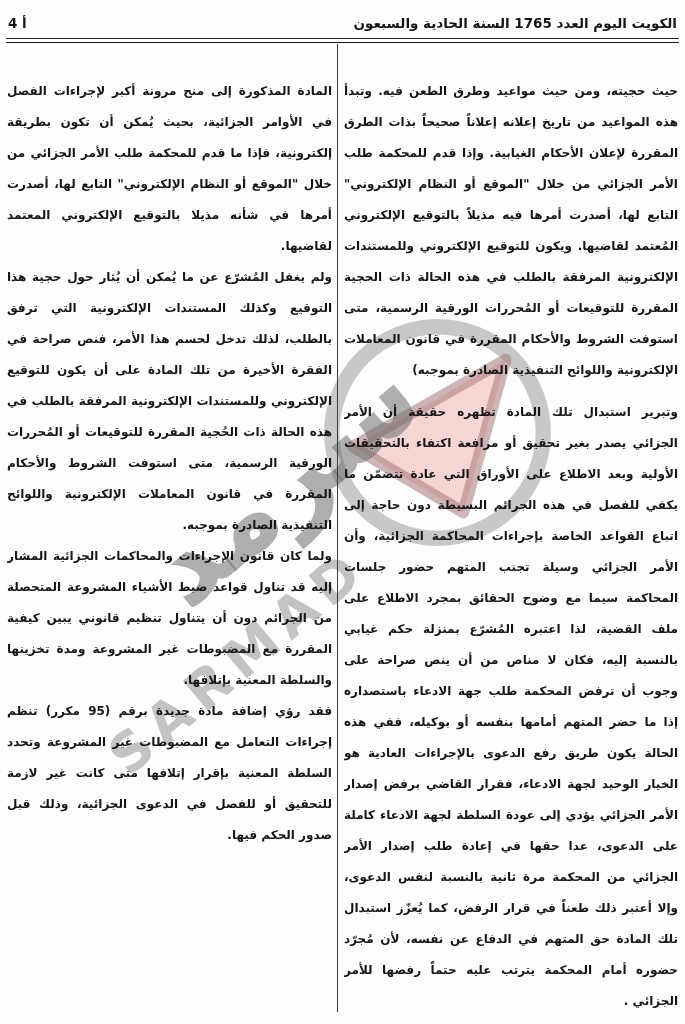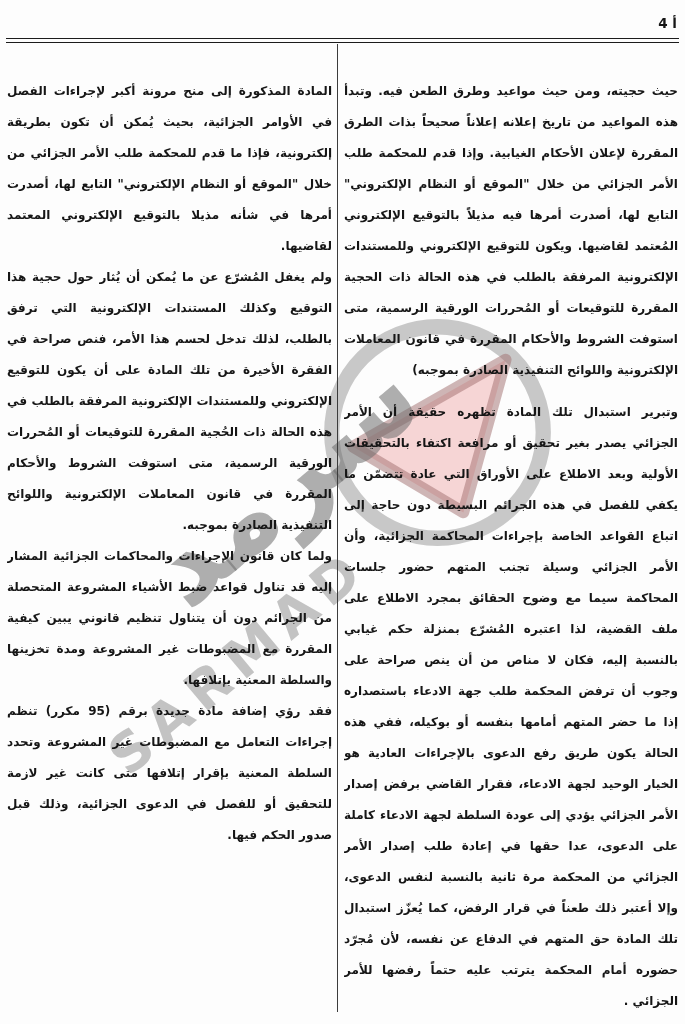--- a/index.html
+++ b/index.html
@@ -56,20 +56,21 @@
     font-size:54px;font-weight:bold;letter-spacing:9px;
     color:rgba(125,125,125,0.45);white-space:nowrap;line-height:1;
   }
 </style>
 </head>
 <body>
 
 <div class="page">
 
   <div class="hdr">
+    <span>الكويت اليوم العدد 1765 السنة الحادية والسبعون</span>
     <span class="mid">أ 4</span>
   </div>
   <div class="rule"></div>
 
   <div class="watermark">
     <svg class="wm-circle" viewBox="0 0 200 200">
       <circle cx="100" cy="100" r="90" fill="none" stroke="rgba(135,135,135,0.45)" stroke-width="13"></circle>
       <path d="M 28 112 L 158 38 L 122 168 Z" fill="rgba(238,165,165,0.45)" stroke="rgba(160,110,110,0.5)" stroke-width="10" stroke-linejoin="round"></path>
     </svg>
     <div class="wm-ar">سرمد</div>

